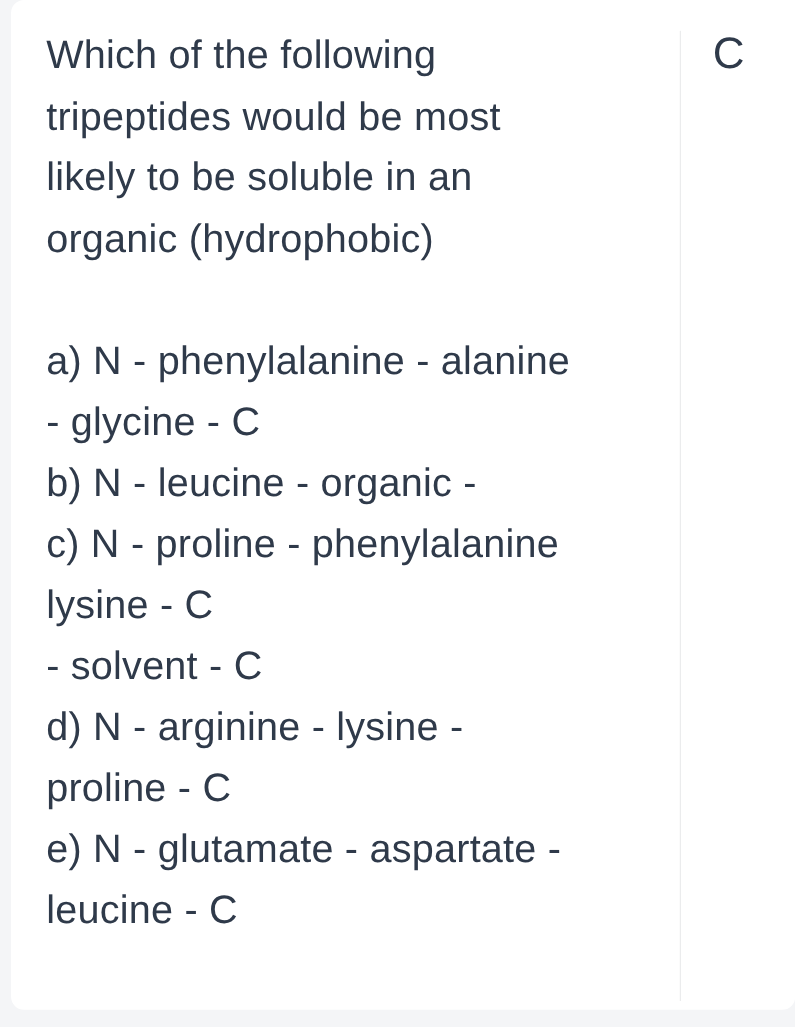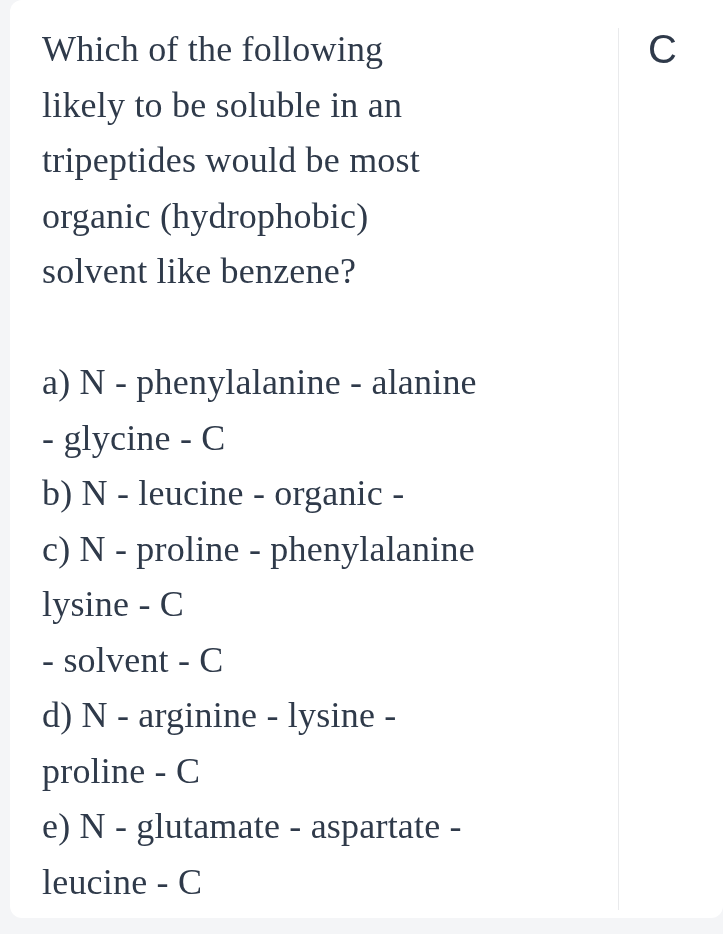--- a/index.html
+++ b/index.html
@@ -22,21 +22,20 @@
   }
   .question-col {
     position: absolute;
     left: 32px;
     top: 22px;
     width: 566px;
     color: #2f3a4a;
     font-size: 36px;
     line-height: 55.5px;
     letter-spacing: 0.2px;
-    font-family: Liberation Serif, serif;
   }
   .text-line {
     white-space: nowrap;
   }
   .blank-line {
     height: 55.5px;
   }
   .v-divider {
     position: absolute;
     left: 608px;
@@ -56,24 +55,23 @@
     padding-left: 29px;
   }
 </style>
 </head>
 <body>
 
 <div class="qa-card">
 
   <div class="question-col">
     <div class="text-line">Which of the following</div>
+    <div class="text-line">tripeptides would be most</div>
     <div class="text-line">likely to be soluble in an</div>
-    <div class="text-line">tripeptides would be most</div>
     <div class="text-line">organic (hydrophobic)</div>
-    <div class="text-line">solvent like benzene?</div>
 
     <div class="blank-line"></div>
 
     <div class="text-line">a) N - phenylalanine - alanine</div>
     <div class="text-line">- glycine - C</div>
     <div class="text-line">b) N - leucine - organic -</div>
     <div class="text-line">c) N - proline - phenylalanine</div>
     <div class="text-line">lysine - C</div>
     <div class="text-line">- solvent - C</div>
     <div class="text-line">d) N - arginine - lysine -</div>

